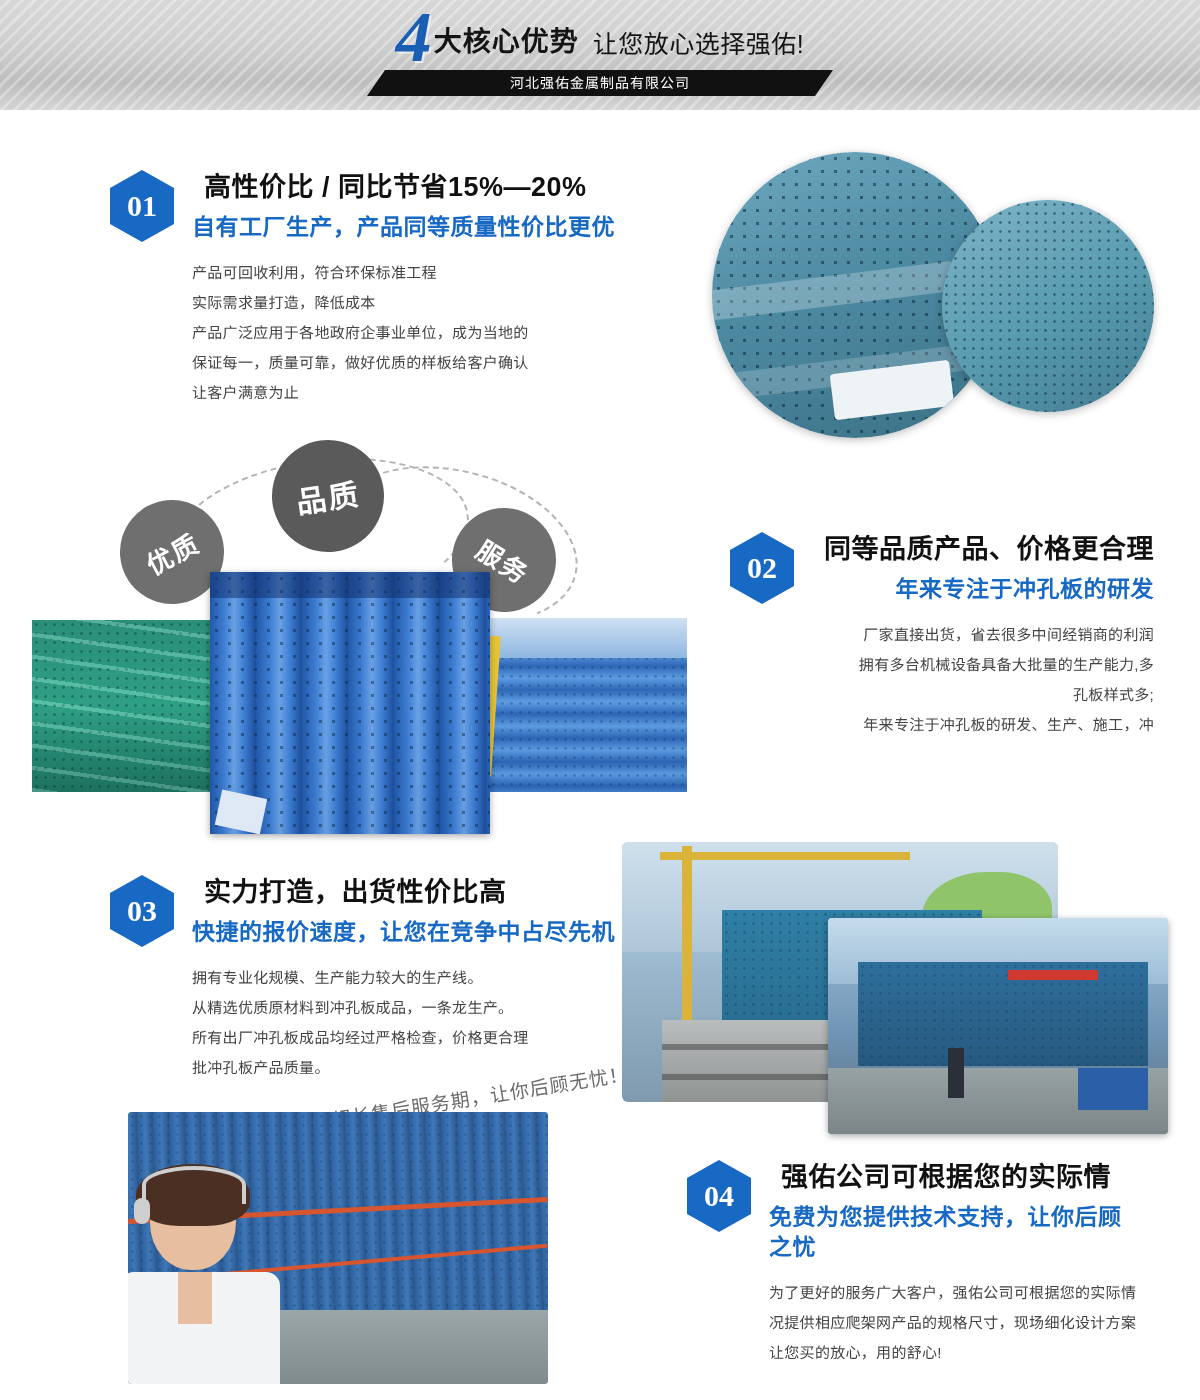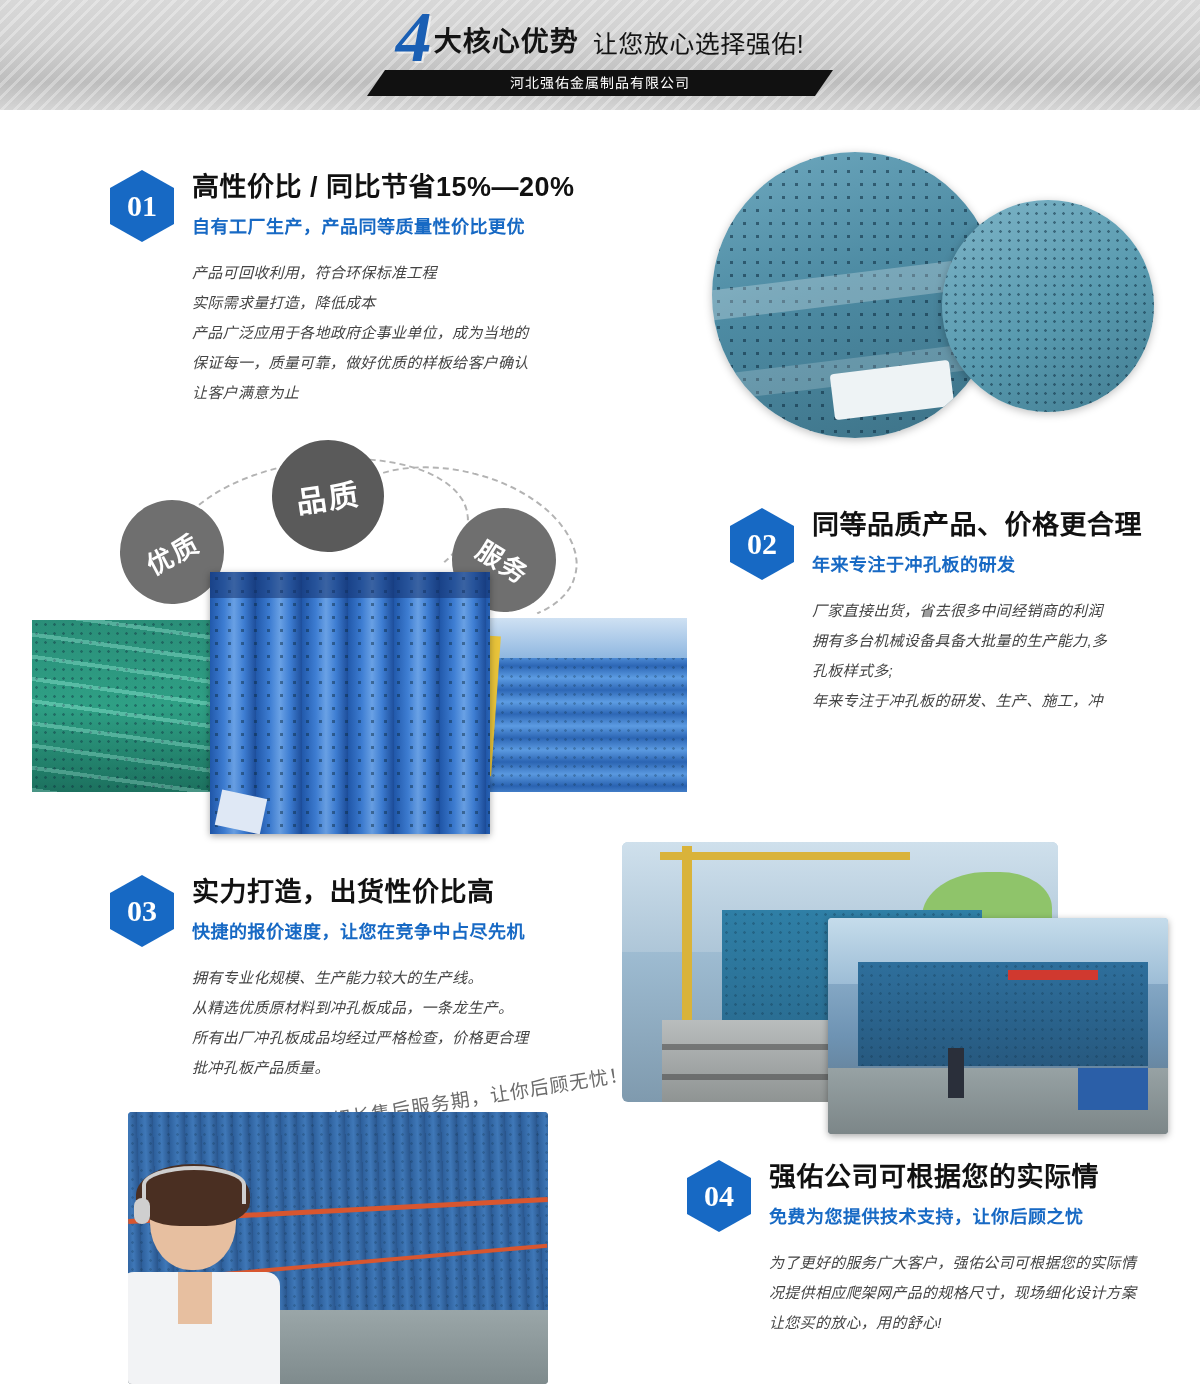--- a/index.html
+++ b/index.html
@@ -128,36 +128,36 @@
     display: flex;
     align-items: flex-start;
   }
   .feature .texts { margin-left: 18px; }
   .f-title {
     font-size: 27px;
     font-weight: bold;
     color: #111;
     letter-spacing: 0.5px;
     line-height: 34px;
+    margin-left: 12px;
   }
   .f-sub {
-    font-size: 18px;
+    font-size: 23px;
     font-weight: bold;
     color: #1769c4;
     line-height: 30px;
     margin-top: 8px;
     letter-spacing: 0.5px;
   }
   .f-body {
     margin-top: 16px;
     font-size: 15px;
     color: #444;
     line-height: 30px;
     letter-spacing: 0.3px;
-    font-style: italic;
   }
   .f-body div { white-space: nowrap; }
 
   
   .photo {
     position: absolute;
     overflow: hidden;
     background: #9fb8c8;
   }
   .shadowed { box-shadow: 0 2px 7px rgba(0,0,0,0.35); }
@@ -280,21 +280,21 @@
     <div style="position:absolute;left:8px;bottom:4px;width:46px;height:36px;background:#dfe8f5;transform:rotate(12deg);"></div>
   </div>
 
   <div class="photo" style="left:462px; top:618px; width:225px; height:174px; background:linear-gradient(180deg,#2f6fc0 0%,#4f92dd 45%,#245da8 100%);">
     <div style="position:absolute;left:0;top:0;right:0;bottom:0;background:repeating-linear-gradient(180deg,#2a63b2 0px,#5f9ee4 12px,#2a63b2 24px);opacity:0.9;"></div>
     <div class="perf-dots small" style="opacity:0.55;"></div>
     <div style="position:absolute;left:0;top:0;width:225px;height:40px;background:linear-gradient(180deg,#cfe1f3,#8fb7e0);"></div>
     <div style="position:absolute;left:22px;top:18px;width:12px;height:140px;background:#e8c33a;transform:rotate(4deg);"></div>
   </div>
 
-  <div class="feature" style="left:730px; top:508px; width:440px;">
+  <div class="feature" style="left:730px; top:532px; width:440px;text-align:right;">
     <div class="hex">02</div>
     <div class="texts">
       <div class="f-title">同等品质产品、价格更合理</div>
       <div class="f-sub">年来专注于冲孔板的研发</div>
       <div class="f-body">
         <div>厂家直接出货，省去很多中间经销商的利润</div>
         <div>拥有多台机械设备具备大批量的生产能力,多</div>
         <div>孔板样式多;</div>
         <div>年来专注于冲孔板的研发、生产、施工，冲</div>
       </div>

